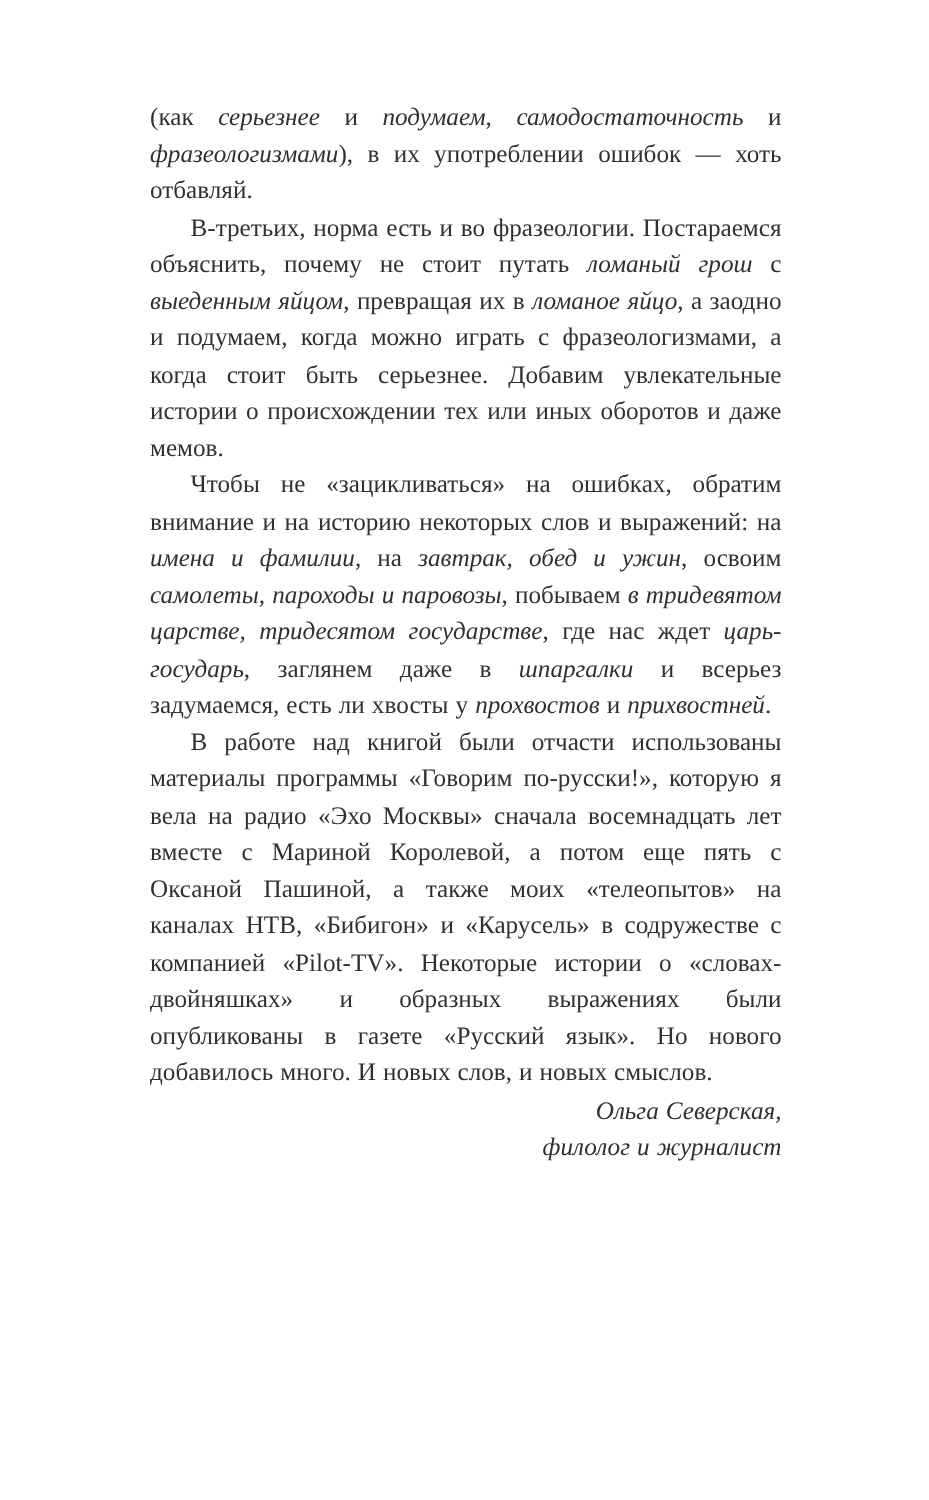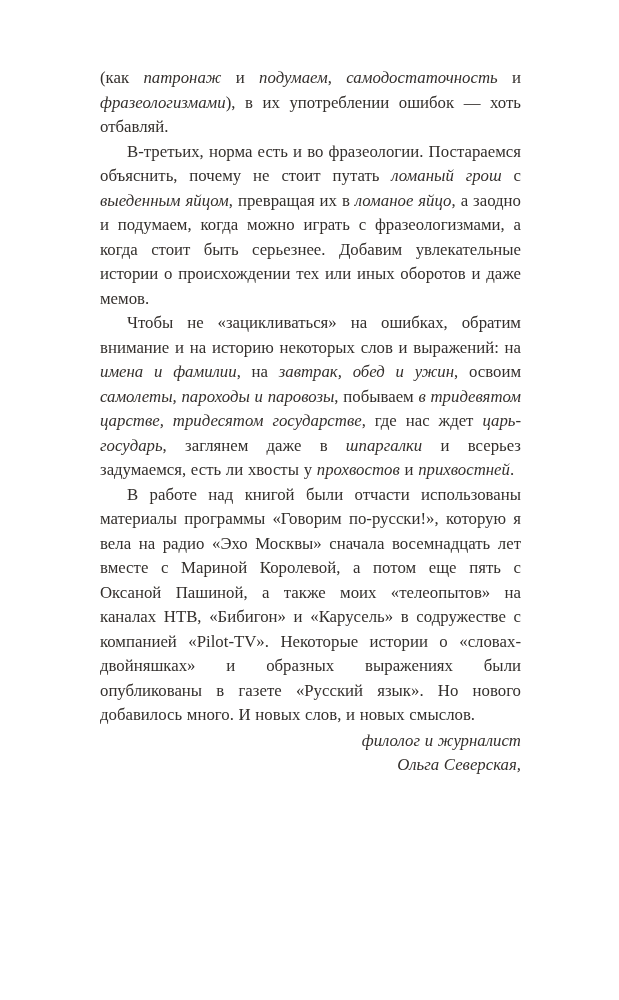--- a/index.html
+++ b/index.html
@@ -68,24 +68,24 @@
     line-height: 24.5px;
   }
 </style>
 </head>
 <body>
 
 <div class="page">
 
 
   <div class="content">
-    <p class="para no-indent"><span>(как </span><em>патронаж</em><span> и </span><em>подумаем</em><span>, </span><em>самодостаточность</em><span> и </span><em>фразеологизмами</em><span>), в их употреблении ошибок — хоть отбавляй.</span></p>
+    <p class="para no-indent"><span>(как </span><em>серьезнее</em><span> и </span><em>подумаем</em><span>, </span><em>самодостаточность</em><span> и </span><em>фразеологизмами</em><span>), в их употреблении ошибок — хоть отбавляй.</span></p>
     <p class="para"><span>В-третьих, норма есть и во фразеологии. Постараемся объяснить, почему не стоит путать </span><em>ломаный грош</em><span> с </span><em>выеденным яйцом</em><span>, превращая их в </span><em>ломаное яйцо</em><span>, а заодно и подумаем, когда можно играть с фразеологизмами, а когда стоит быть серьезнее. Добавим увлекательные истории о происхождении тех или иных оборотов и даже мемов.</span></p>
     <p class="para"><span>Чтобы не «зацикливаться» на ошибках, обратим внимание и на историю некоторых слов и выражений: на </span><em>имена и фамилии</em><span>, на </span><em>завтрак, обед и ужин</em><span>, освоим </span><em>самолеты, пароходы и паровозы</em><span>, побываем </span><em>в тридевятом царстве, тридесятом государстве</em><span>, где нас ждет </span><em>царь-государь</em><span>, заглянем даже в </span><em>шпаргалки</em><span> и всерьез задумаемся, есть ли хвосты у </span><em>прохвостов</em><span> и </span><em>прихвостней</em><span>.</span></p>
     <p class="para"><span>В работе над книгой были отчасти использованы материалы программы «Говорим по-русски!», которую я вела на радио «Эхо Москвы» сначала восемнадцать лет вместе с Мариной Королевой, а потом еще пять с Оксаной Пашиной, а также моих «телеопытов» на каналах НТВ, «Бибигон» и «Карусель» в содружестве с компанией «Pilot-TV». Некоторые истории о «словах-двойняшках» и образных выражениях были опубликованы в газете «Русский язык». Но нового добавилось много. И новых слов, и новых смыслов.</span></p>
 
     <div class="signature">
+      <div class="sig-line">Ольга Северская,</div>
       <div class="sig-line">филолог и журналист</div>
-      <div class="sig-line">Ольга Северская,</div>
     </div>
   </div>
 
 </div>
 
 </body></html>

